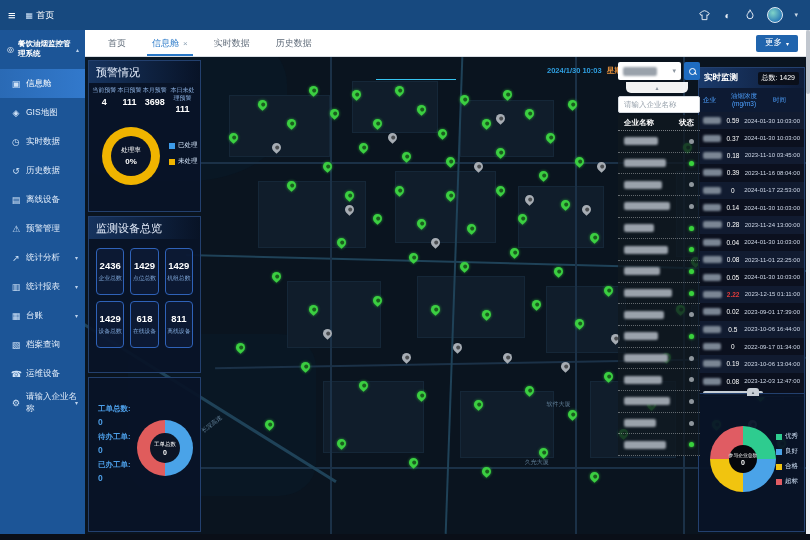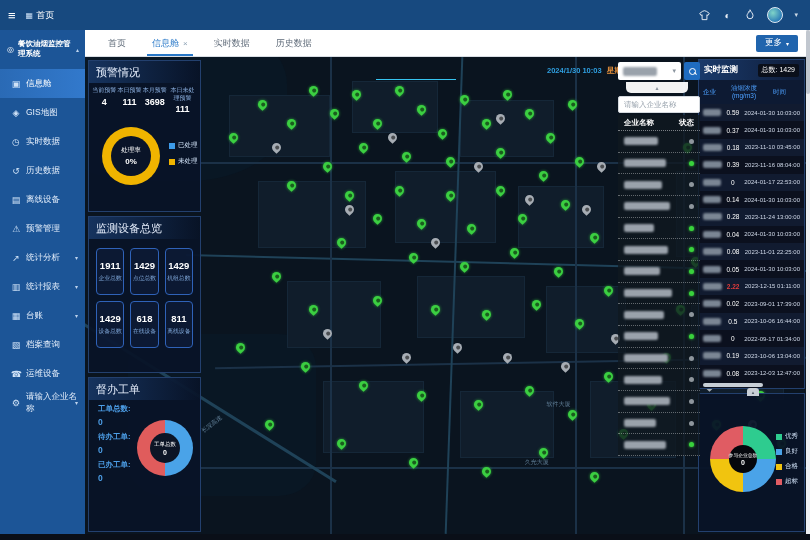--- a/index.html
+++ b/index.html
@@ -106,21 +106,21 @@
   #cs-list { position:absolute; left:533px; top:58px; width:82px; height:341px; background:rgba(16,24,32,.78); z-index:9; display:flex; flex-direction:column; }
   #cs-head { display:flex; align-items:center; font-size:7.5px; font-weight:bold; color:#fff; height:16px; border-bottom:1px dotted rgba(255,255,255,.45); padding:0 6px; }
   #cs-head .c2 { margin-left:auto; }
   .cs-row { flex:1; display:flex; align-items:center; padding:0 6px; border-bottom:1px dotted rgba(255,255,255,.35); cursor:pointer; }
   .cs-row .blurchip { height:8px; }
   .cs-dot { margin-left:auto; width:5px; height:5px; border-radius:50%; }
   .cs-dot.on { background:#39d23c; box-shadow:0 0 3px #39d23c; }
   .cs-dot.off { background:#8e969c; }
 
   
-  #rt-panel { left:613px; top:2px; width:107px; height:330px; display:flex; flex-direction:column; }
+  #rt-panel { left:613px; top:10px; width:107px; height:330px; display:flex; flex-direction:column; }
   #rt-head { display:flex; align-items:center; height:20px; background:linear-gradient(90deg,#1a3a6b,#0e1c38); padding:0 5px; }
   #rt-head .t { font-size:8.5px; font-weight:bold; color:#fff; }
   #rt-head .total { margin-left:auto; font-size:7px; color:#fff; background:#0a0f1a; border-radius:2px; padding:1.5px 4px; }
   #rt-cols { display:flex; align-items:center; background:#0d1a33; color:#4da0ff; font-size:6.5px; height:24px; padding:0 4px; }
   #rt-cols .c1 { width:26px; } #rt-cols .c2 { width:30px; text-align:center; line-height:1.2; } #rt-cols .c3 { flex:1; text-align:center; }
   #rt-rows { flex:1; display:flex; flex-direction:column; }
   .rt-row { flex:1; display:flex; align-items:center; padding:0 4px; cursor:pointer; }
   .rt-row:nth-child(odd) { background:#111b30; } .rt-row:nth-child(even) { background:#0b101e; }
   .rt-row .blurchip { width:24px; height:7px; background:#7b8694; }
   .rt-row .val { width:30px; text-align:center; font-size:6.5px; color:#fff; }
@@ -424,21 +424,21 @@
             <span class="lg-sq" style="background: rgb(240, 180, 0);"></span>
             <span>未处理</span>
           </div>
         </div>
     </div>
 
     <div class="panel" id="device-panel">
       <div class="panel-title">监测设备总览</div>
       <div id="device-grid">
           <div class="dbox">
-            <div class="dv">1911</div>
+            <div class="dv">2436</div>
             <div class="dl">企业总数</div>
           </div>
           <div class="dbox">
             <div class="dv">1429</div>
             <div class="dl">点位总数</div>
           </div>
           <div class="dbox">
             <div class="dv">1429</div>
             <div class="dl">机组总数</div>
           </div>
@@ -451,21 +451,20 @@
             <div class="dl">在线设备</div>
           </div>
           <div class="dbox">
             <div class="dv">811</div>
             <div class="dl">离线设备</div>
           </div>
         </div>
     </div>
 
     <div class="panel" id="wo-panel">
-      <div class="panel-title">督办工单</div>
       <div id="wo-lines">
           <div class="wo-line">
             <div class="wl">工单总数:</div>
             <div class="wv">0</div>
           </div>
           <div class="wo-line">
             <div class="wl">待办工单:</div>
             <div class="wv">0</div>
           </div>
           <div class="wo-line">

